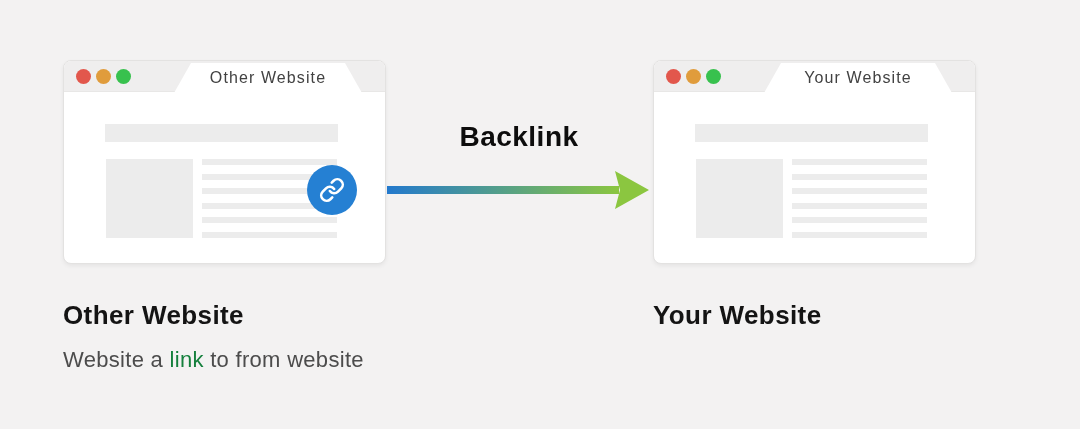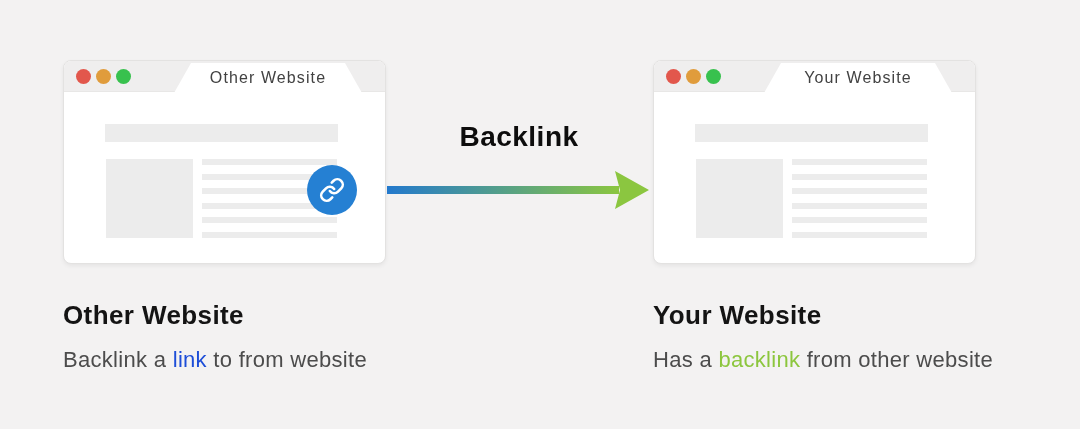--- a/index.html
+++ b/index.html
@@ -131,21 +131,21 @@
     letter-spacing: 0.4px;
     line-height: 1.1;
   }
   .caption-desc {
     margin-top: 17px;
     font-size: 22px;
     color: #4c4c4c;
     letter-spacing: 0.3px;
     white-space: nowrap;
   }
-  .caption-desc .hl-blue  { color: #1d4ed8; }
+  .caption-desc .hl-blue  { color: #15803d; }
   .caption-desc .hl-green { color: #8cc63e; }
 </style>
 </head>
 <body>
 
 <div class="canvas">
 
   <div class="window left">
     <div class="win-header">
       <div class="dots">
@@ -209,24 +209,21 @@
       <div class="line"></div>
       <div class="line"></div>
       <div class="line"></div>
       <div class="line"></div>
     </div>
   </div>
 
   <div class="caption left">
     <div class="caption-title">Other Website</div>
     <div class="caption-desc">
-      <span>Backlink a </span><span class="hl-blue">link</span><span> to from website</span>
+      <span>Website a </span><span class="hl-blue">link</span><span> to from website</span>
     </div>
   </div>
 
   <div class="caption right">
     <div class="caption-title">Your Website</div>
-    <div class="caption-desc">
-      <span>Has a </span><span class="hl-green">backlink</span><span> from other website</span>
-    </div>
   </div>
 
 </div>
 
 </body></html>

